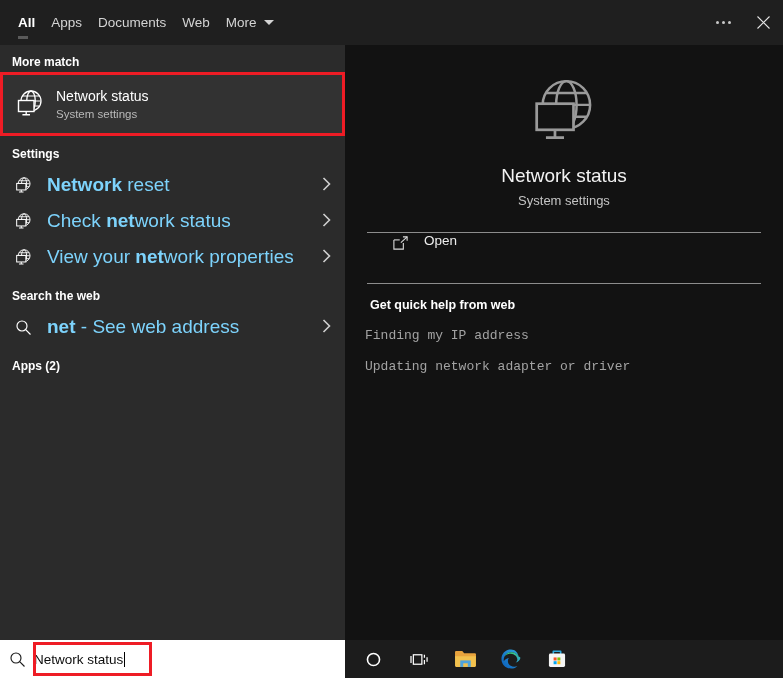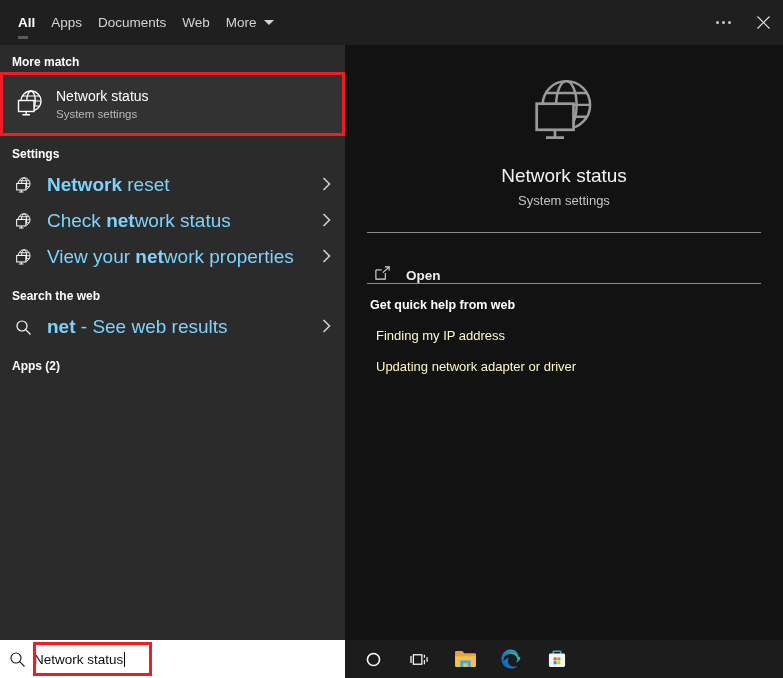--- a/index.html
+++ b/index.html
@@ -208,24 +208,23 @@
     font-size: 13px;
     color: #c4c4c4;
   }
   .hr {
     height: 1px;
     background: #8c8c8c;
     margin: 24px 22px 0 22px;
   }
   .open-row {
     display: flex;
-    align-items: flex-end;
+    align-items: flex-start;
     height: 50px;
-    padding-left: 27px;
-    font-weight: bold;
+    padding-left: 45px;
   }
   .open-icon {
     width: 20px; height: 20px;
     margin-right: 14px;
     flex: none;
     display: flex;
     align-items: center;
     justify-content: center;
   }
   .open-label {
@@ -233,22 +232,23 @@
     color: #ededed;
   }
   .qh-title {
     font-size: 12.5px;
     font-weight: bold;
     color: #ffffff;
     padding: 14px 0 0 25px;
   }
   .qh-link {
     font-size: 13px;
-    color: #fef9c3;
-    padding: 16px 0 0 31px;
+    color: #a3a3a3;
+    padding: 16px 0 0 20px;
+    font-family: Liberation Mono, monospace;
   }
 
   
   .taskbar {
     position: absolute;
     left: 0; bottom: 0;
     width: 783px; height: 38px;
     background: #1c1c1c;
   }
   .searchbox {
@@ -424,21 +424,21 @@
 
     <div class="section-head" style="padding-top:14px;">Search the web</div>
 
     <div class="list-row">
       <span class="list-icon">
         <svg width="17" height="17" viewBox="0 0 18 18">
           <circle cx="7.4" cy="7.4" r="5.3" fill="none" stroke="#ffffff" stroke-width="1.25"></circle>
           <path d="M11.3 11.3 L16.4 16.4" stroke="#ffffff" stroke-width="1.25" fill="none"></path>
         </svg>
       </span>
-      <span class="list-label"><b>net</b><span> - See web results</span></span>
+      <span class="list-label"><b>net</b><span> - See web address</span></span>
       <span class="chev">
         <svg width="9" height="14" viewBox="0 0 9 14">
             <path d="M1.5 1 L7.5 7 L1.5 13" fill="none" stroke="#cfcfcf" stroke-width="1.6"></path>
           </svg>
       </span>
     </div>
 
     <div class="section-head" style="padding-top:14px;">Apps (2)</div>
   </div>
 

